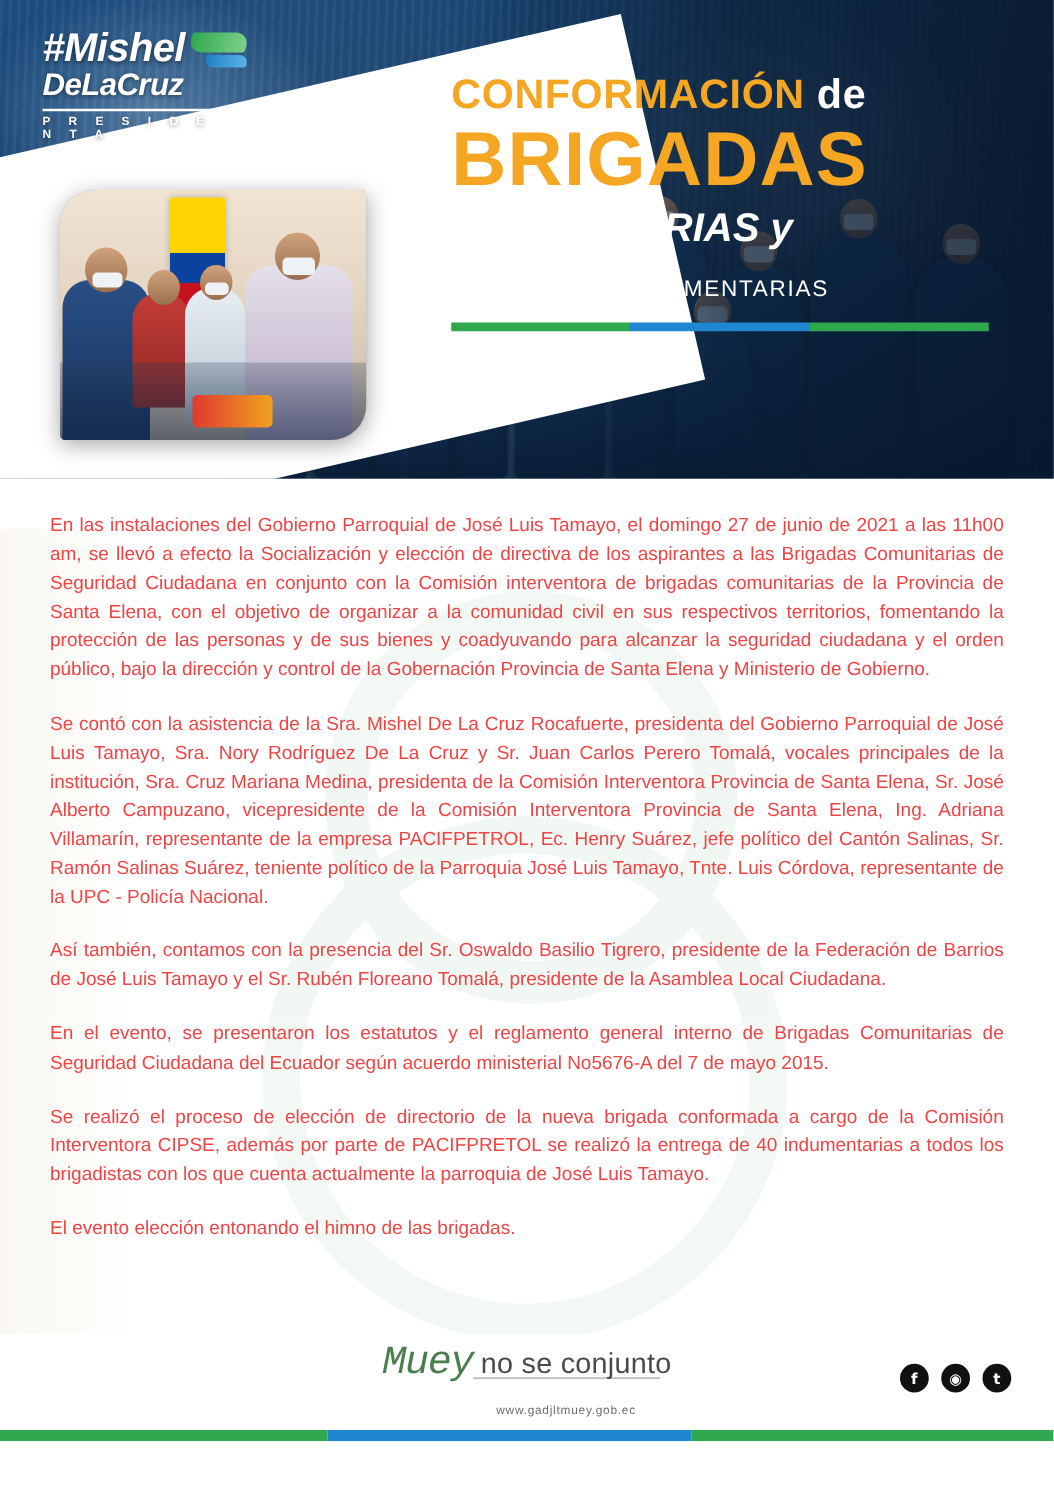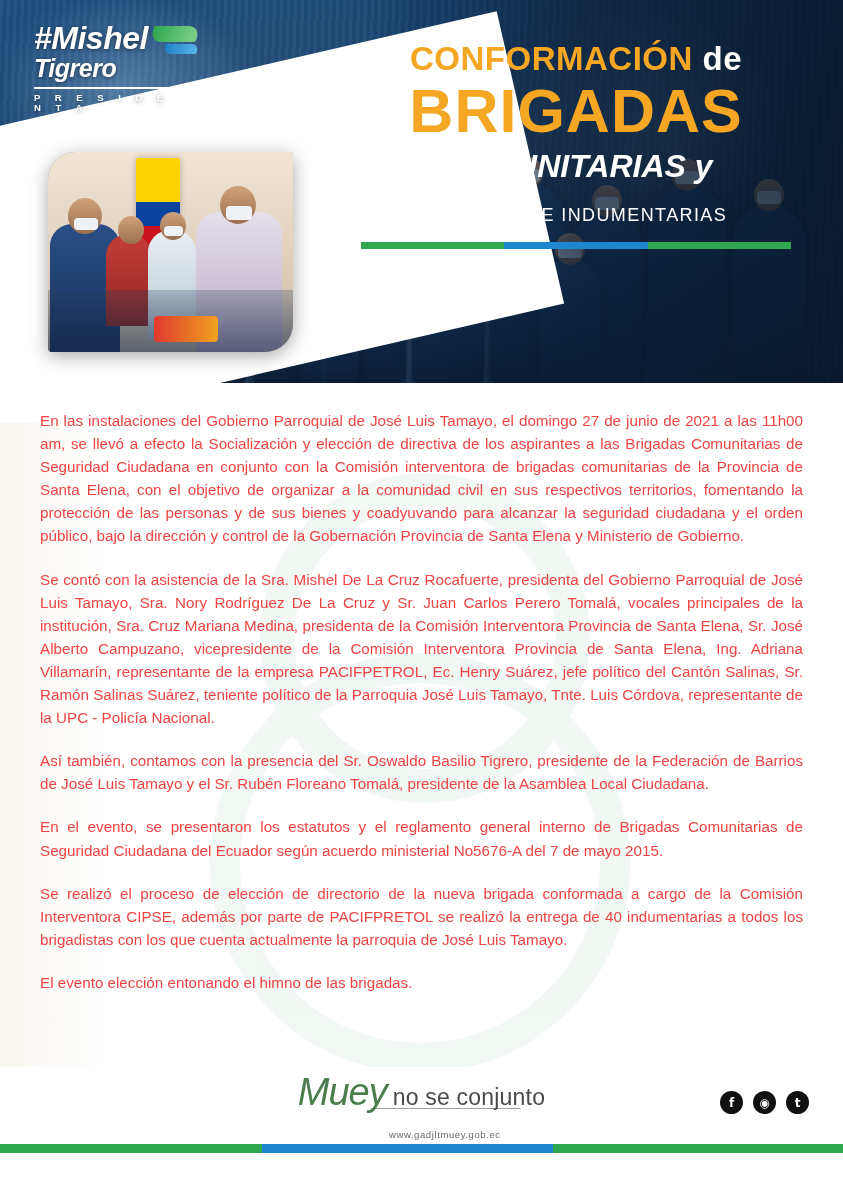--- a/index.html
+++ b/index.html
@@ -162,22 +162,22 @@
   
   .dot-grid { position:absolute; left:360px; top:168px; width:52px; z-index: 8; }
   .dot-grid span {
     display:inline-block; width:7px; height:7px; border-radius:50%;
     background:#ffffff; margin:3px;
     opacity:.92;
   }
 
   
   .title-block {
-    position: absolute; right: 52px; top: 40px; width: 430px;
-    text-align: center; color: #ffffff; z-index: 10;
+    position: absolute; right: 52px; top: 56px; width: 430px;
+    text-align: left; color: #ffffff; z-index: 10;
   }
   .t-line1 { font-size: 33px; font-weight: bold; letter-spacing: .5px; color:#f5a623; }
   .t-line1 .de { color:#ffffff; font-weight: bold; }
   .t-line2 { font-size: 61px; font-weight: bold; letter-spacing: 1px; color: #f5a623; line-height: 1.02; margin-top: 2px;}
   .t-line3 { font-size: 32px; font-weight: bold; font-style: italic; margin-top: 6px; }
   .t-line3 .y { font-style: italic; font-weight: bold; }
   .t-line4 { font-size: 18px; letter-spacing: 1.4px; margin-top: 20px; font-weight: 500; }
   .t-rule { margin-top: 16px; display:flex; height:7px; width:100%; }
   .t-rule i { display:block; flex:1; }
   .t-rule .g { background:#2fa84f; }
@@ -224,23 +224,23 @@
   
   .footer {
     position: absolute; left:0; bottom:0; width: 843px; height: 86px;
     background: #ffffff;
   }
   .muey {
     position:absolute; left: 50%; transform: translateX(-50%); top: 4px;
     text-align:center; white-space:nowrap;
   }
   .muey .m-script {
-    font-family: Liberation Sans, sans-serif;
+    font-family: Liberation Mono, monospace;
     font-style: italic;
-    font-size: 38px;
+    font-size: 32px;
     color: #4c7d4f;
     letter-spacing: -1px;
   }
   .muey .m-rest {
     font-size: 23px; color: #4a4a4a; margin-left: 6px; letter-spacing:.2px;
   }
   .muey .m-url {
     display:block; font-size: 9.5px; color:#6b6b6b; letter-spacing:.6px;
     margin-top: -6px; margin-left: 72px;
     border-top: 1px solid #9aa59a; padding-top: 20px; width: 150px; text-align: center;
@@ -321,21 +321,21 @@
       </div>
   </div>
 
   <div class="hero-right-scrim"></div>
   <div class="hero-green-wedge"></div>
   <div class="hero-blue-wedge"></div>
   <div class="hero-white-wedge"></div>
 
   <div class="brand">
     <div class="l1"><span class="hash">#</span><span>Mishel</span></div>
-    <div class="l2">Tigrero</div>
+    <div class="l2">DeLaCruz</div>
     <div class="l3">P R E S I D E N T A</div>
     <span class="swoosh"></span>
     <span class="swoosh2"></span>
   </div>
 
   <div class="inset-photo">
     <div class="ip-bg"></div>
     <div class="ip-flag"></div>
     <div class="ip-person ip-p1"></div>
     <div class="ip-head" style="left:20px; bottom:118px; width:34px; height:36px;"></div>

